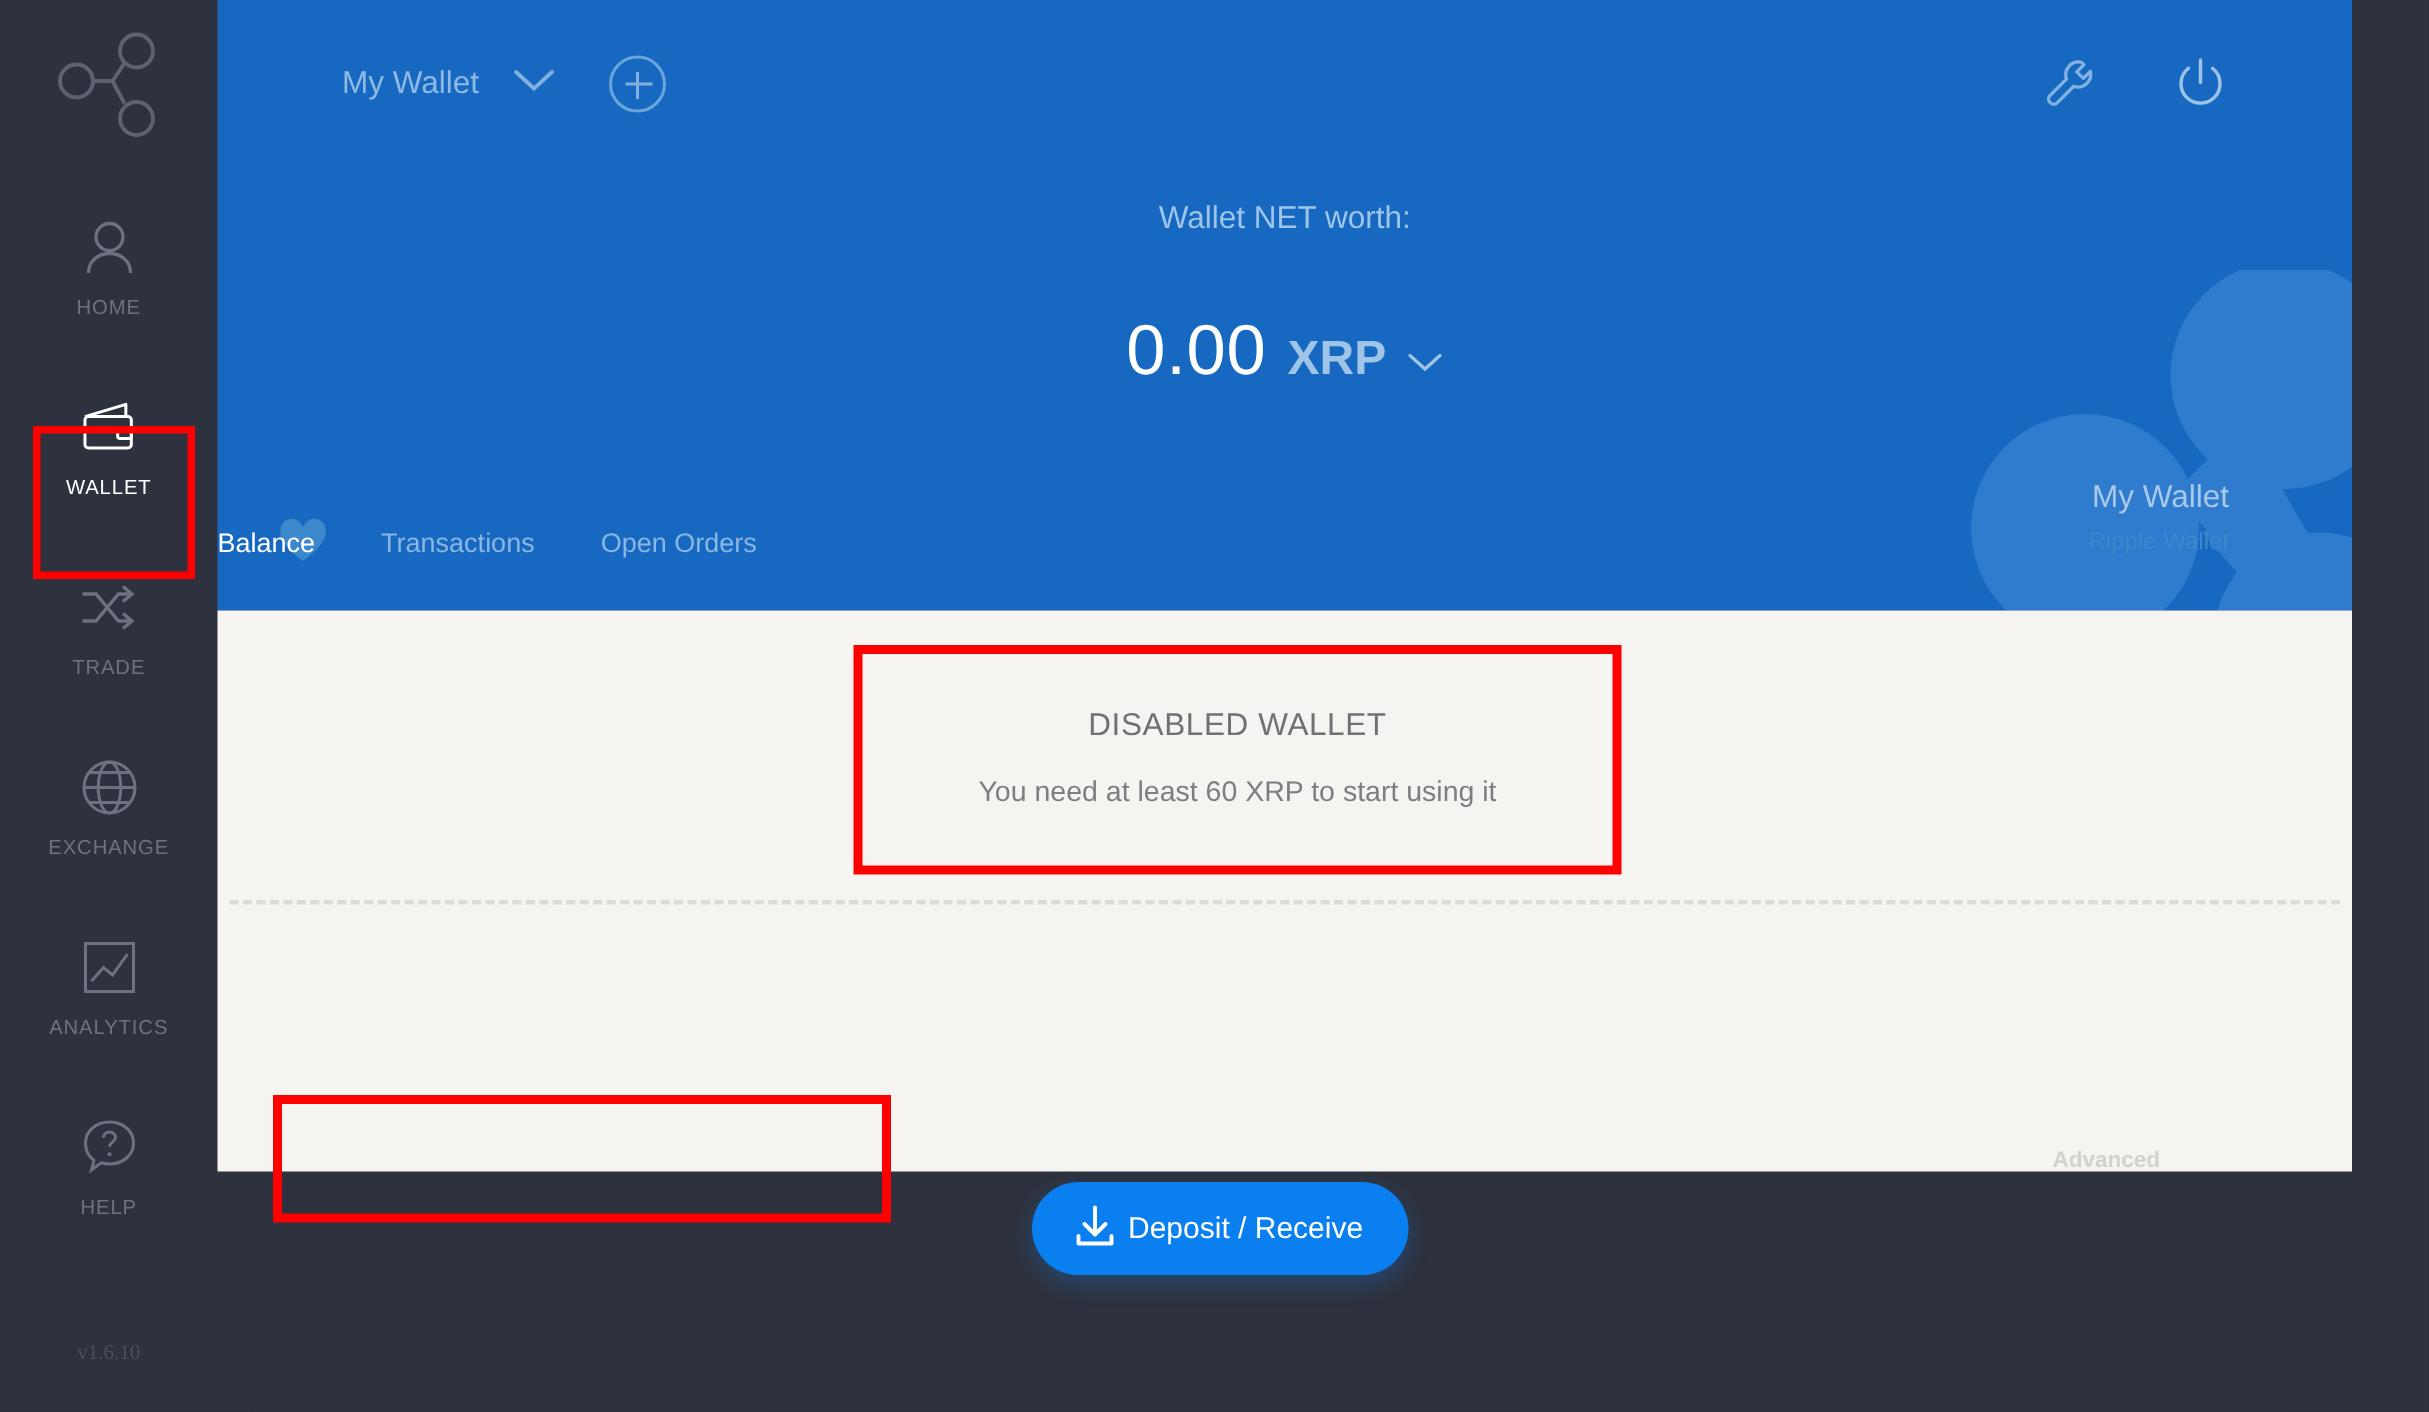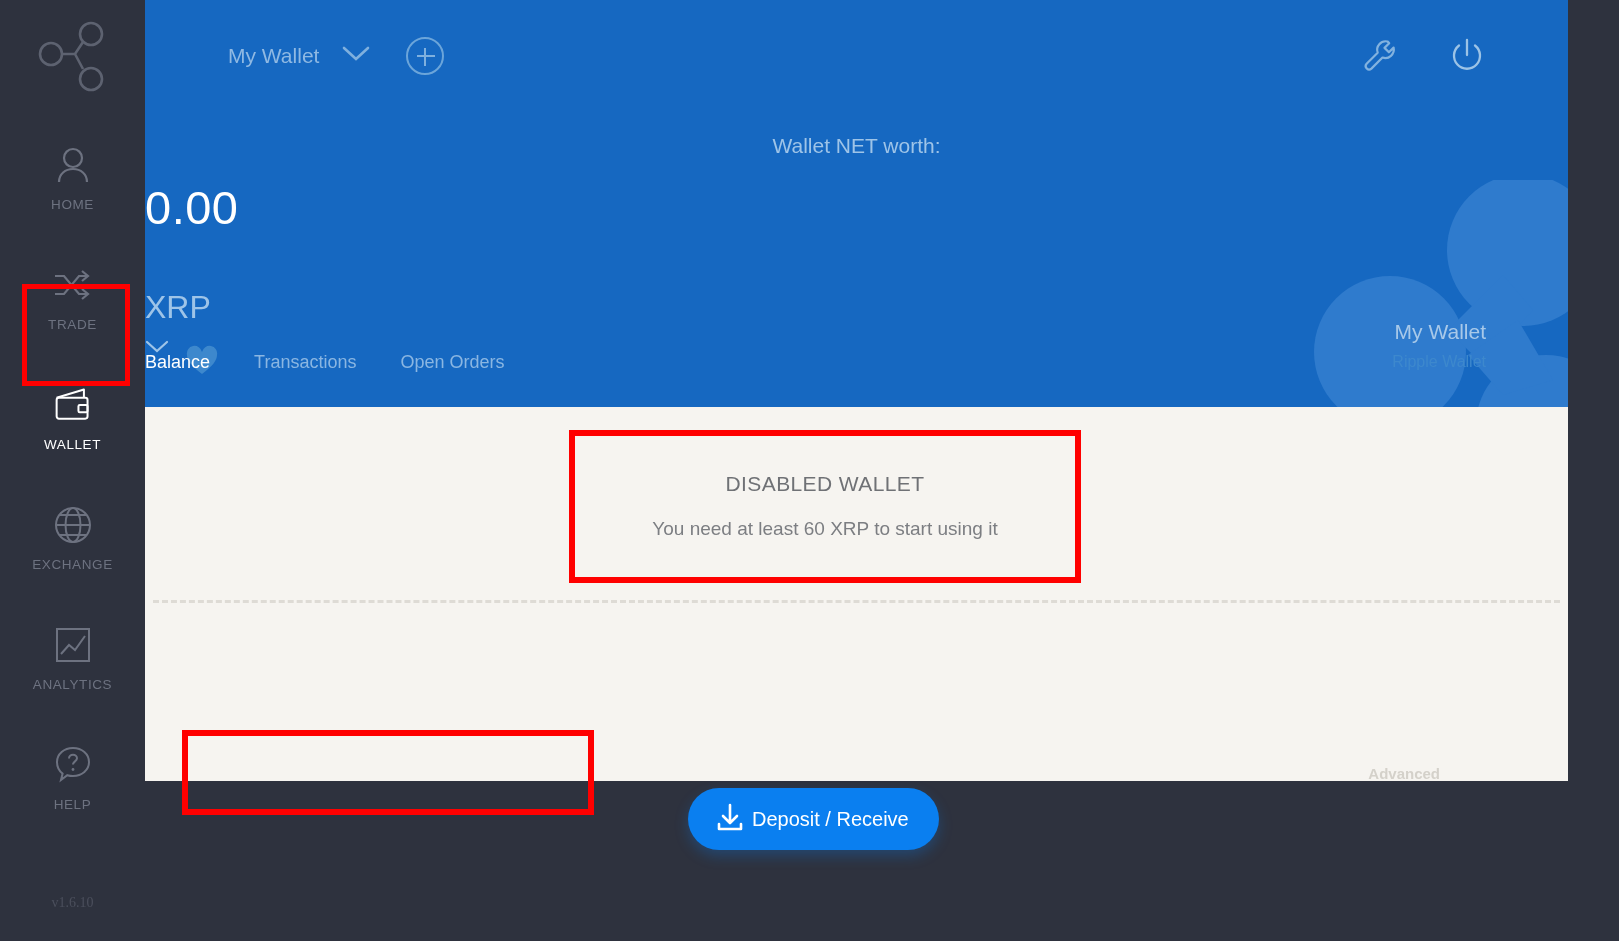--- a/index.html
+++ b/index.html
@@ -65,24 +65,24 @@
   .plus-btn::before { left: 9px; top: 16px; width: 18px; height: 2px; }
   .plus-btn::after  { top: 9px; left: 16px; height: 18px; width: 2px; }
   .topbar-right {
     margin-left: auto; display: flex; align-items: center; gap: 50px; margin-right: 82px;
   }
   .icon-btn { cursor: pointer; display: flex; align-items: center; justify-content: center; }
 
   .networth { position: absolute; left: 0; top: 134px; width: 1423px; text-align: center; }
   .networth .caption { color: #9ec4e8; font-size: 21px; }
   .networth .amount-row {
-    margin-top: 22px; display: flex; align-items: baseline; justify-content: center; gap: 14px; flex-direction: column;
+    margin-top: 22px; display: flex; align-items: baseline; justify-content: center; gap: 14px;
   }
   .networth .value { color: #ffffff; font-size: 47px; font-weight: 300; letter-spacing: .5px; }
-  .networth .cur { color: #9ec4e8; font-size: 32px; font-weight: 400; margin-top: 40px; }
+  .networth .cur { color: #9ec4e8; font-size: 32px; font-weight: 700; margin-top: 40px; }
 
   .heart { position: absolute; left: 40px; top: 345px; cursor: pointer; }
 
   .tabs {
     position: absolute; left: 0; top: 352px; width: 1423px;
     display: flex; justify-content: flex-start; gap: 44px;
   }
   .tab { font-size: 18px; color: #8ab6e2; cursor: pointer; }
   .tab.active { color: #ffffff; font-weight: 500; }
 
@@ -159,41 +159,41 @@
       <div class="nav-item">
         <span class="ico">
           <svg width="36" height="38" viewBox="0 0 36 38">
             <circle cx="18" cy="12" r="9" fill="none" stroke="#6d7280" stroke-width="2.2"></circle>
             <path d="M4 36c0-8 6.3-13 14-13s14 5 14 13" fill="none" stroke="#6d7280" stroke-width="2.2"></path>
           </svg>
         </span>
         <span class="lbl">HOME</span>
       </div>
 
+      <div class="nav-item active">
+        <span class="ico">
+          <svg width="44" height="38" viewBox="0 0 44 38">
+            <path d="M4 11 L34 2 L34 11" fill="none" stroke="#ffffff" stroke-width="2.2" stroke-linejoin="round"></path>
+            <rect x="4" y="11" width="34" height="23" rx="2.5" fill="none" stroke="#ffffff" stroke-width="2.2"></rect>
+            <rect x="28" y="19" width="10" height="8" rx="1.5" fill="none" stroke="#ffffff" stroke-width="2.2"></rect>
+          </svg>
+        </span>
+        <span class="lbl">WALLET</span>
+      </div>
+
       <div class="nav-item">
         <span class="ico">
           <svg width="40" height="34" viewBox="0 0 40 34">
             <path d="M2 8 H11 L26 26 H34" fill="none" stroke="#6d7280" stroke-width="2.2"></path>
             <path d="M2 26 H11 L26 8 H34" fill="none" stroke="#6d7280" stroke-width="2.2"></path>
             <path d="M29 3 L35 8 L29 13" fill="none" stroke="#6d7280" stroke-width="2.2"></path>
             <path d="M29 21 L35 26 L29 31" fill="none" stroke="#6d7280" stroke-width="2.2"></path>
           </svg>
         </span>
         <span class="lbl">TRADE</span>
-      </div>
-
-      <div class="nav-item active">
-        <span class="ico">
-          <svg width="44" height="38" viewBox="0 0 44 38">
-            <path d="M4 11 L34 2 L34 11" fill="none" stroke="#ffffff" stroke-width="2.2" stroke-linejoin="round"></path>
-            <rect x="4" y="11" width="34" height="23" rx="2.5" fill="none" stroke="#ffffff" stroke-width="2.2"></rect>
-            <rect x="28" y="19" width="10" height="8" rx="1.5" fill="none" stroke="#ffffff" stroke-width="2.2"></rect>
-          </svg>
-        </span>
-        <span class="lbl">WALLET</span>
       </div>
 
       <div class="nav-item">
         <span class="ico">
           <svg width="38" height="38" viewBox="0 0 38 38">
             <circle cx="19" cy="19" r="17" fill="none" stroke="#6d7280" stroke-width="2"></circle>
             <ellipse cx="19" cy="19" rx="7.5" ry="17" fill="none" stroke="#6d7280" stroke-width="2"></ellipse>
             <path d="M2 19 H36 M5 9 H33 M5 29 H33" fill="none" stroke="#6d7280" stroke-width="2"></path>
           </svg>
         </span>

